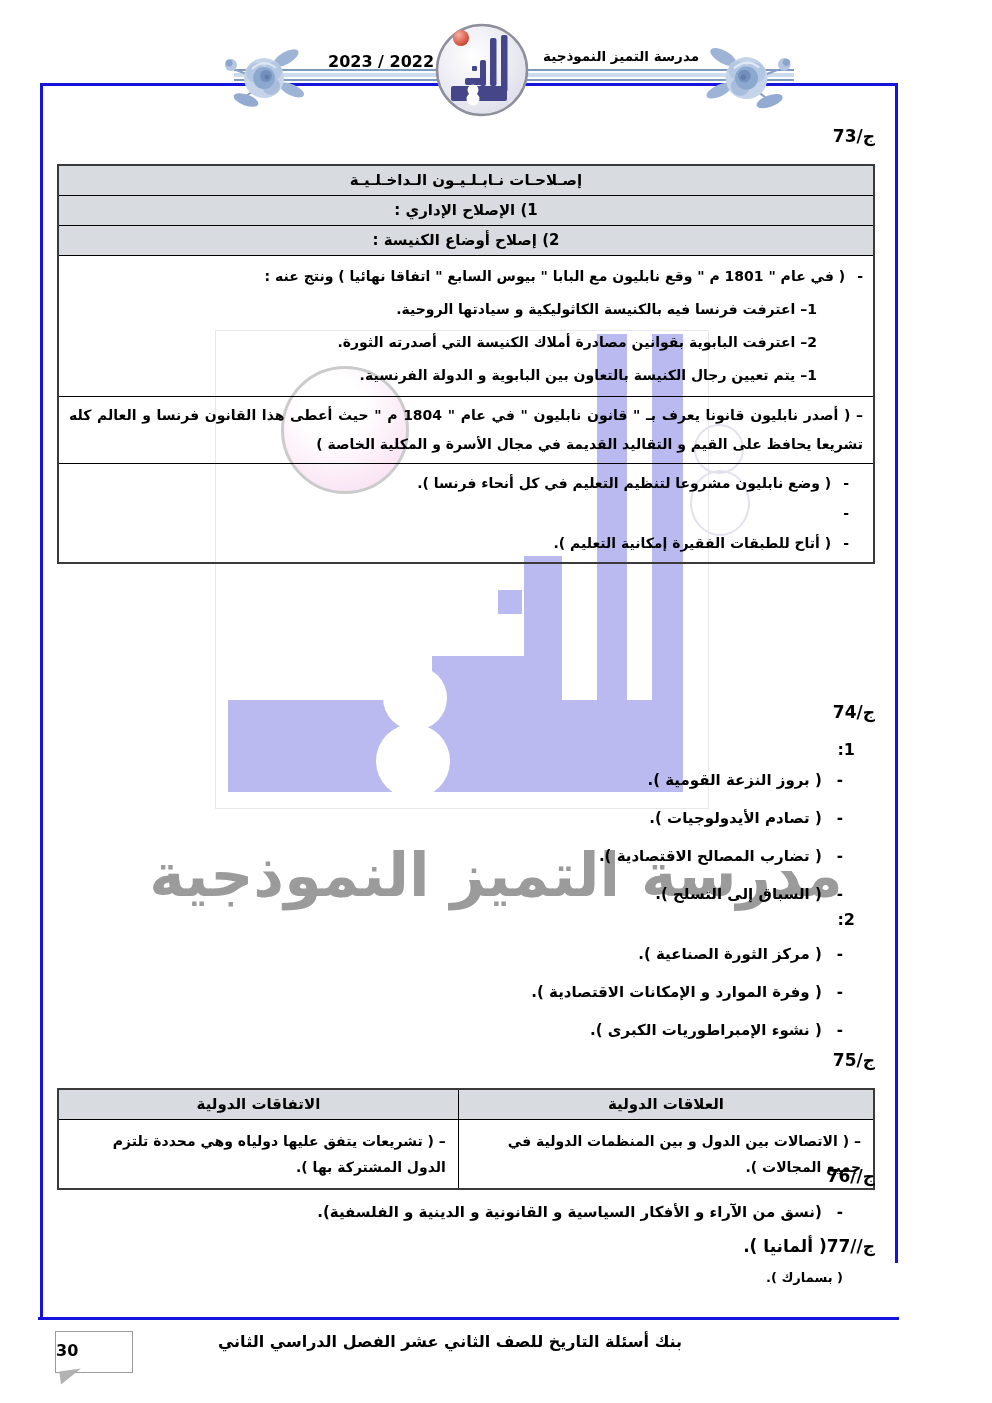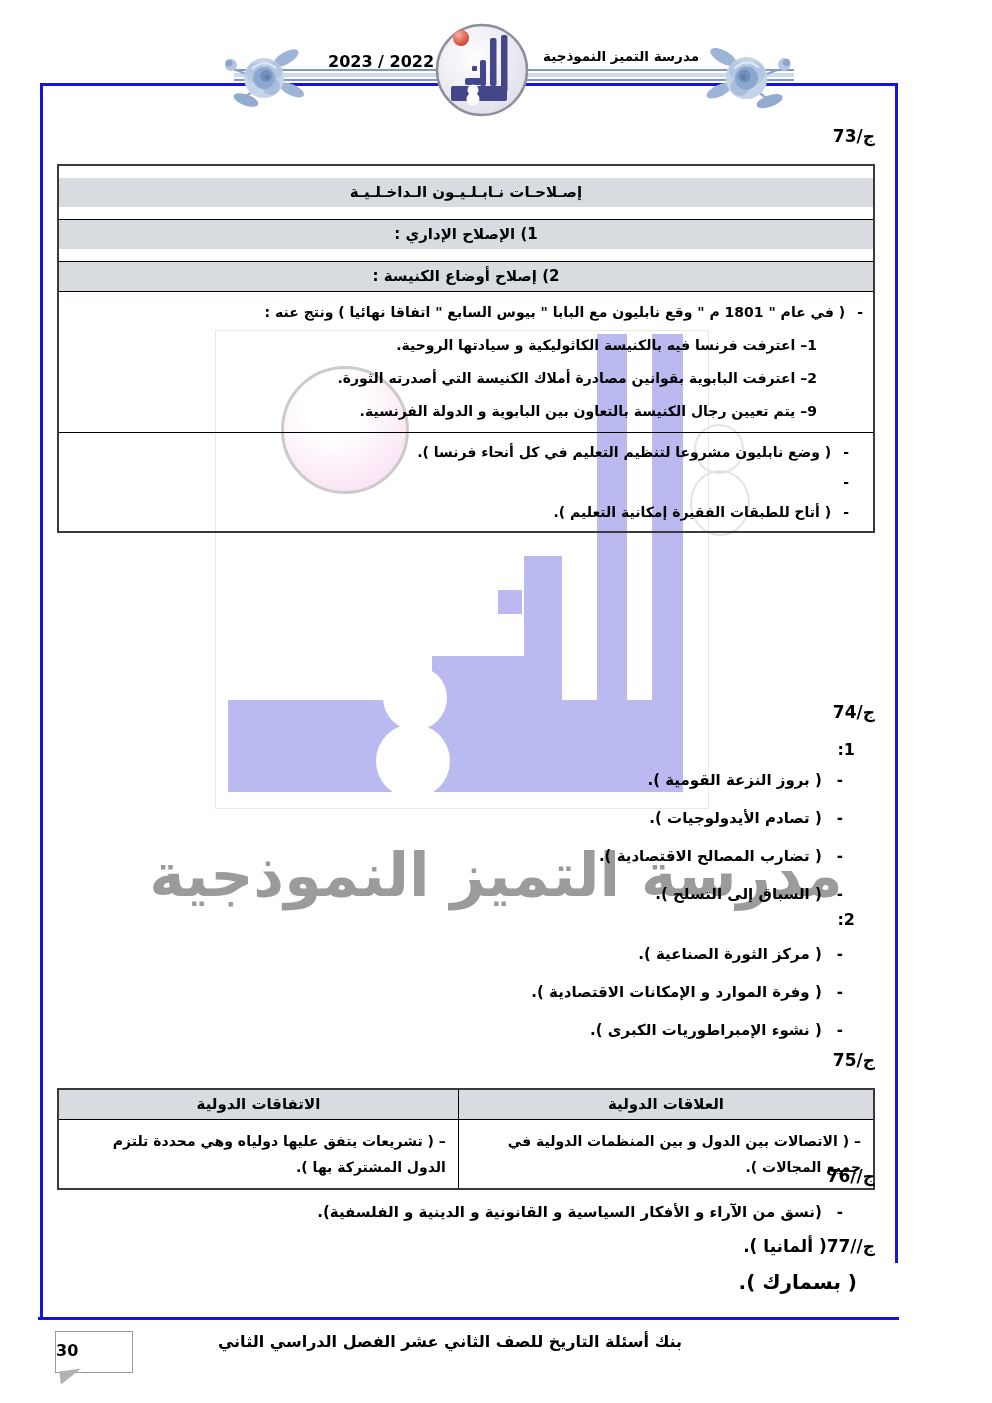--- a/index.html
+++ b/index.html
@@ -51,25 +51,25 @@
   #q74-p1-label{top:740px;right:137px;font-size:16px;}
   #q74-p2-label{top:910px;right:137px;font-size:16px;}
   #q75-label{top:1050px;right:117px;}
   #q76-label{top:1166px;right:117px;}
   #q77-label{top:1236px;right:117px;}
   .vlist{display:flex;flex-direction:column;align-items:flex-start;gap:14px;font-size:15px;z-index:2;}
   #q74-p1-list{top:768px;right:149px;}
   #q74-p2-list{top:942px;right:149px;}
   .li{display:flex;gap:15px;line-height:24px;white-space:nowrap;}
   #q76-item{top:1200px;right:149px;font-size:15px;z-index:2;}
-  #q77-item{top:1270px;right:135px;font-size:20px;z-index:2;}
+  #q77-item{top:1270px;right:149px;font-size:13px;z-index:2;}
   
   .dtable{border:2px solid #3a3a3a;z-index:2;box-sizing:border-box;}
   #tbl73{top:164px;left:57px;width:818px;}
-  .t-gray{background:#d8dbe0;text-align:center;line-height:29px;border-top:1px solid #000;font-size:15px;margin-top:12px;}
+  .t-gray{background:#d8dbe0;text-align:center;line-height:29px;border-top:1px solid #000;font-size:15px;}
   .t-title{border-top:none;}
   .t-body{border-top:1px solid #000;padding:4px 10px;font-size:14px;}
   .jline{line-height:29px;text-align:justify;}
   .intro-line{line-height:33px;display:flex;gap:12px;}
   .num-line{line-height:33px;padding-right:46px;}
   .t-items{display:flex;flex-direction:column;}
   .t-items .li{line-height:30px;padding-right:14px;gap:12px;}
   #tbl75{top:1088px;left:57px;width:818px;}
   .t2-row{display:flex;}
   .t2-cell{box-sizing:border-box;width:49%;}
@@ -186,23 +186,26 @@
     <div class="t-gray">1) الإصلاح الإداري :</div>
 
     <div class="t-gray">2) إصلاح أوضاع الكنيسة :</div>
     <div class="t-body">
       <div class="intro-line">
         <span>-</span>
         <span>( في عام " 1801 م " وقع نابليون مع البابا " بيوس السابع " اتفاقا نهائيا ) ونتج عنه :</span>
       </div>
       <div class="num-line">1– اعترفت فرنسا فيه بالكنيسة الكاثوليكية و سيادتها الروحية.</div>
       <div class="num-line">2– اعترفت البابوية بقوانين مصادرة أملاك الكنيسة التي أصدرته الثورة.</div>
-      <div class="num-line">9– يتم تعيين رجال الكنيسة بالتعاون بين البابوية و الدولة الفرنسية.</div>
-    </div>
-
+      <div class="num-line">1– يتم تعيين رجال الكنيسة بالتعاون بين البابوية و الدولة الفرنسية.</div>
+    </div>
+
+    <div class="t-body">
+      <div class="jline">– ( أصدر نابليون قانونا يعرف بـ " قانون نابليون " في عام " 1804 م " حيث أعطى هذا القانون فرنسا و العالم كله تشريعا يحافظ على القيم و التقاليد القديمة في مجال الأسرة و المكلية الخاصة )</div>
+    </div>
 
     <div class="t-body t-items">
       <div class="li">
         <span>-</span>
         <span>( وضع نابليون مشروعا لتنظيم التعليم في كل أنحاء فرنسا ).</span>
       </div>
       <div class="li">
         <span>-</span>
       </div>
       <div class="li">

